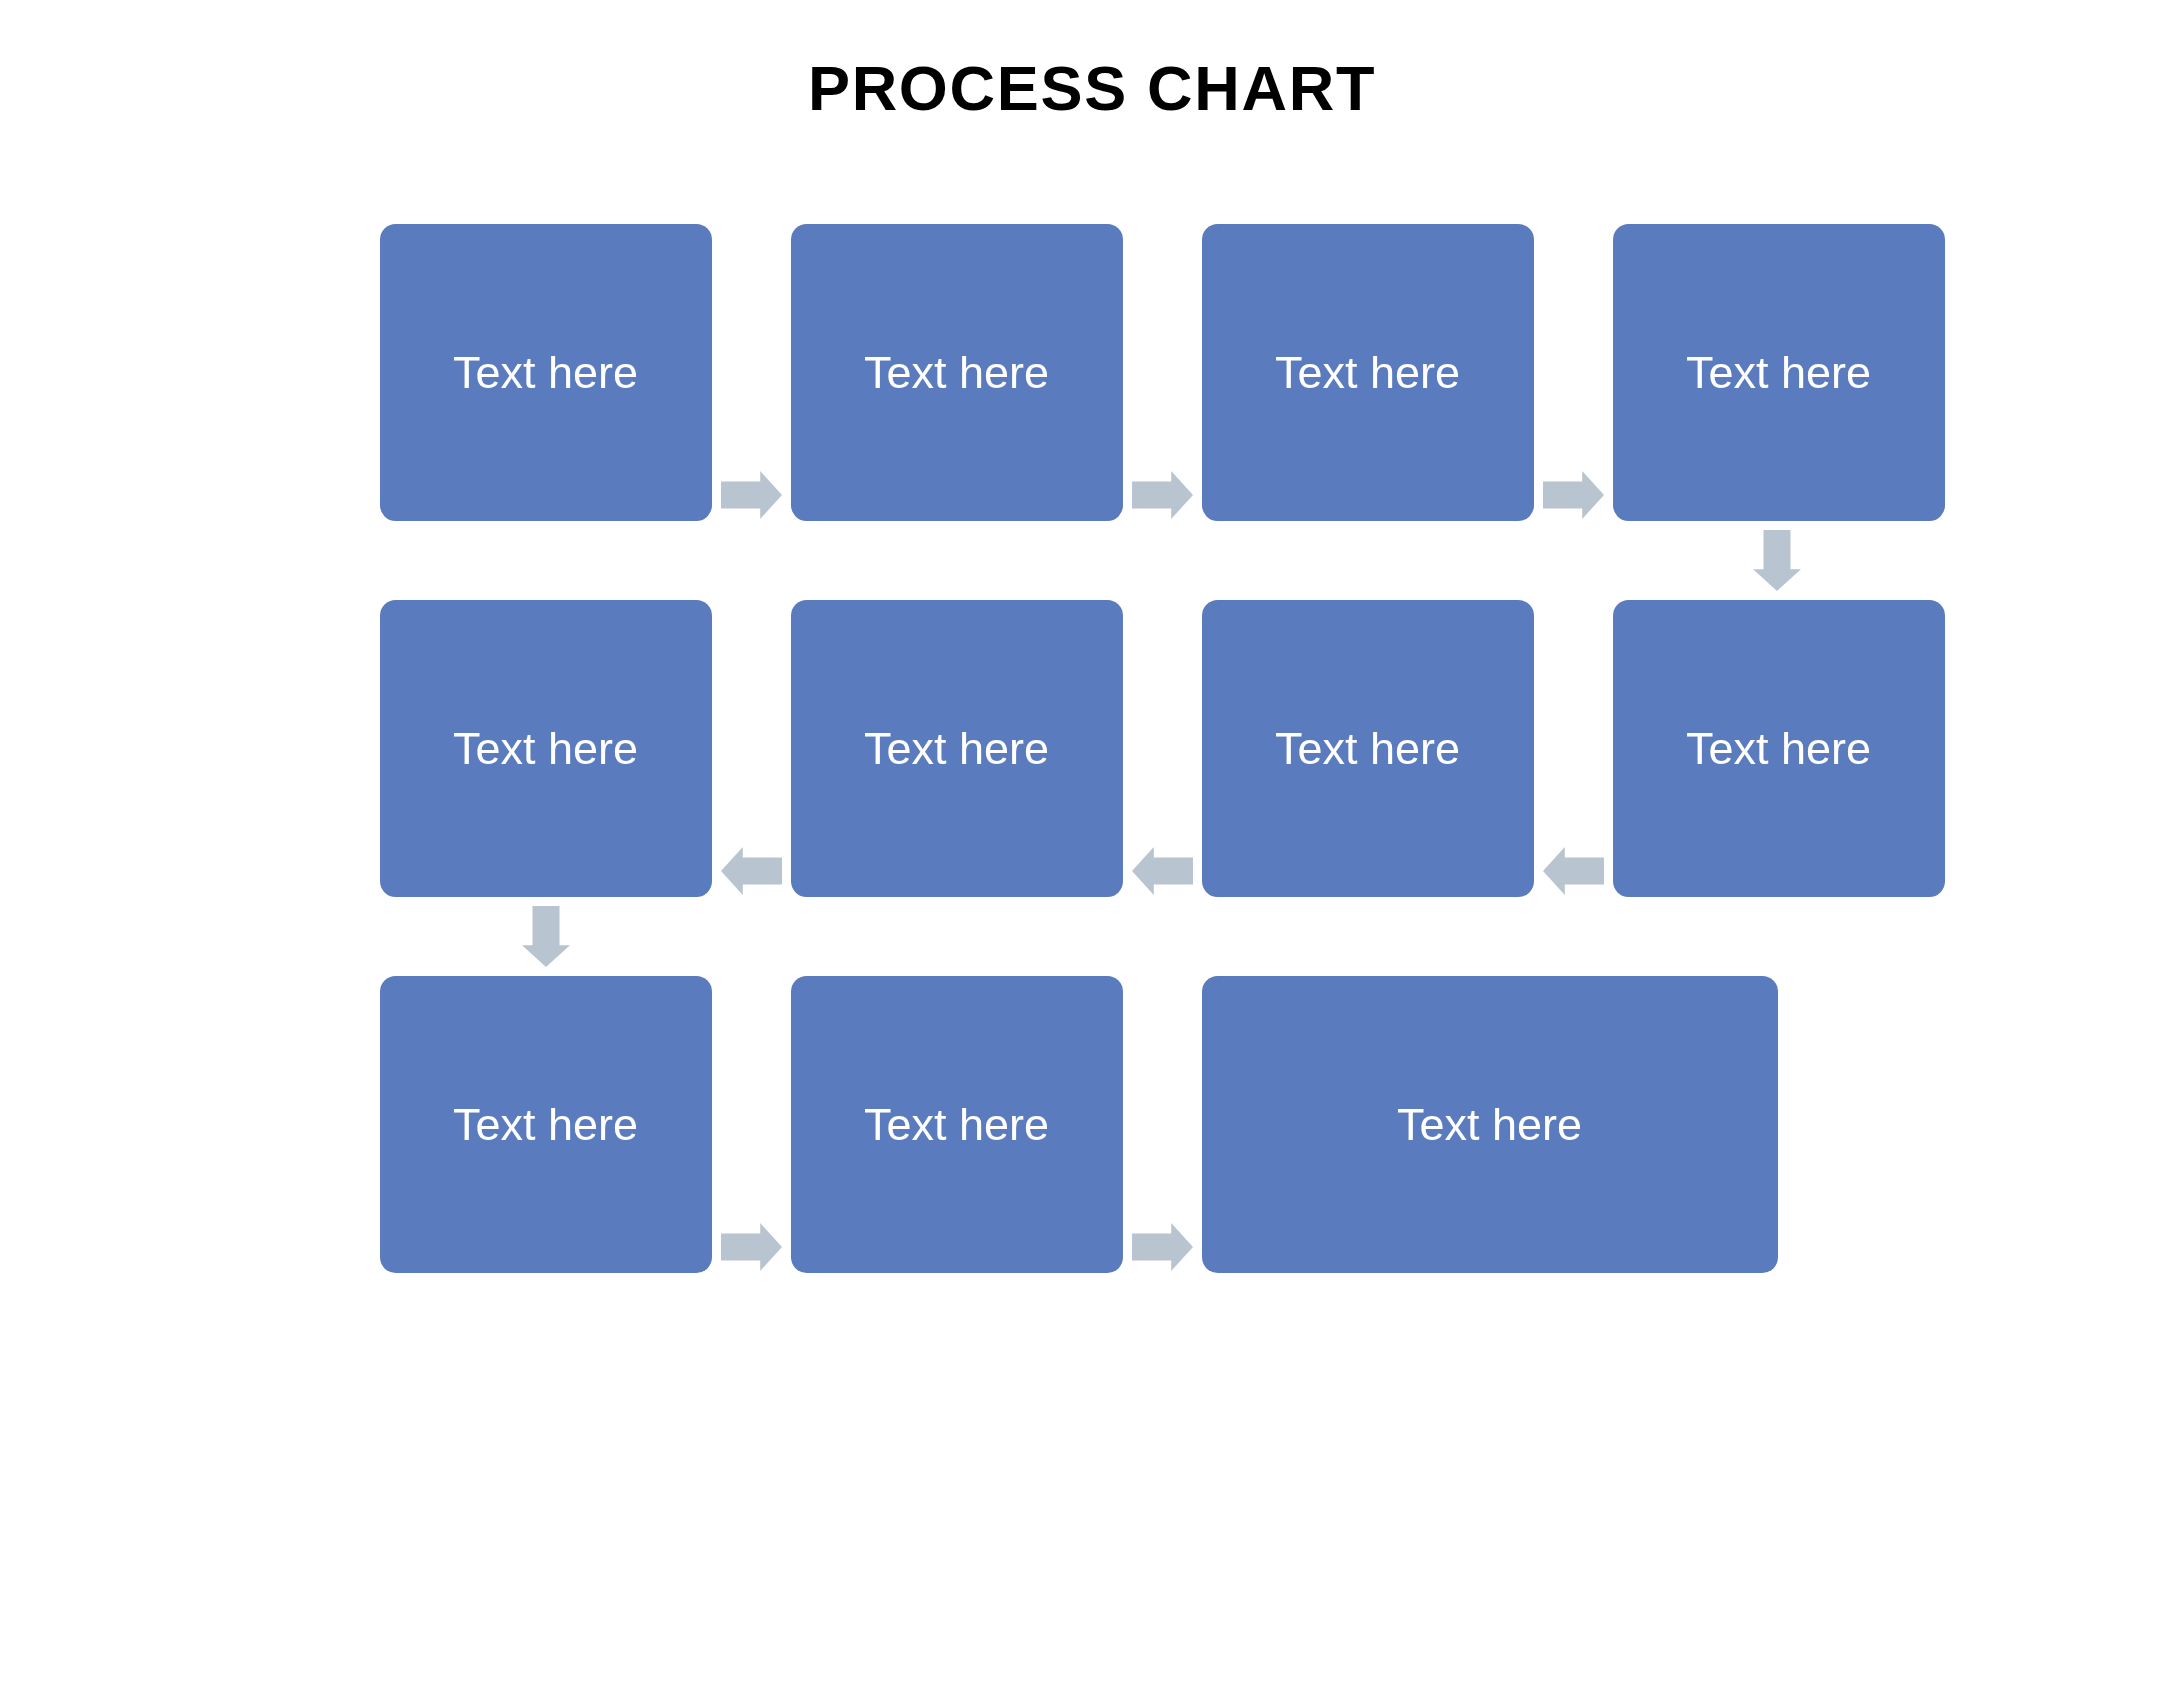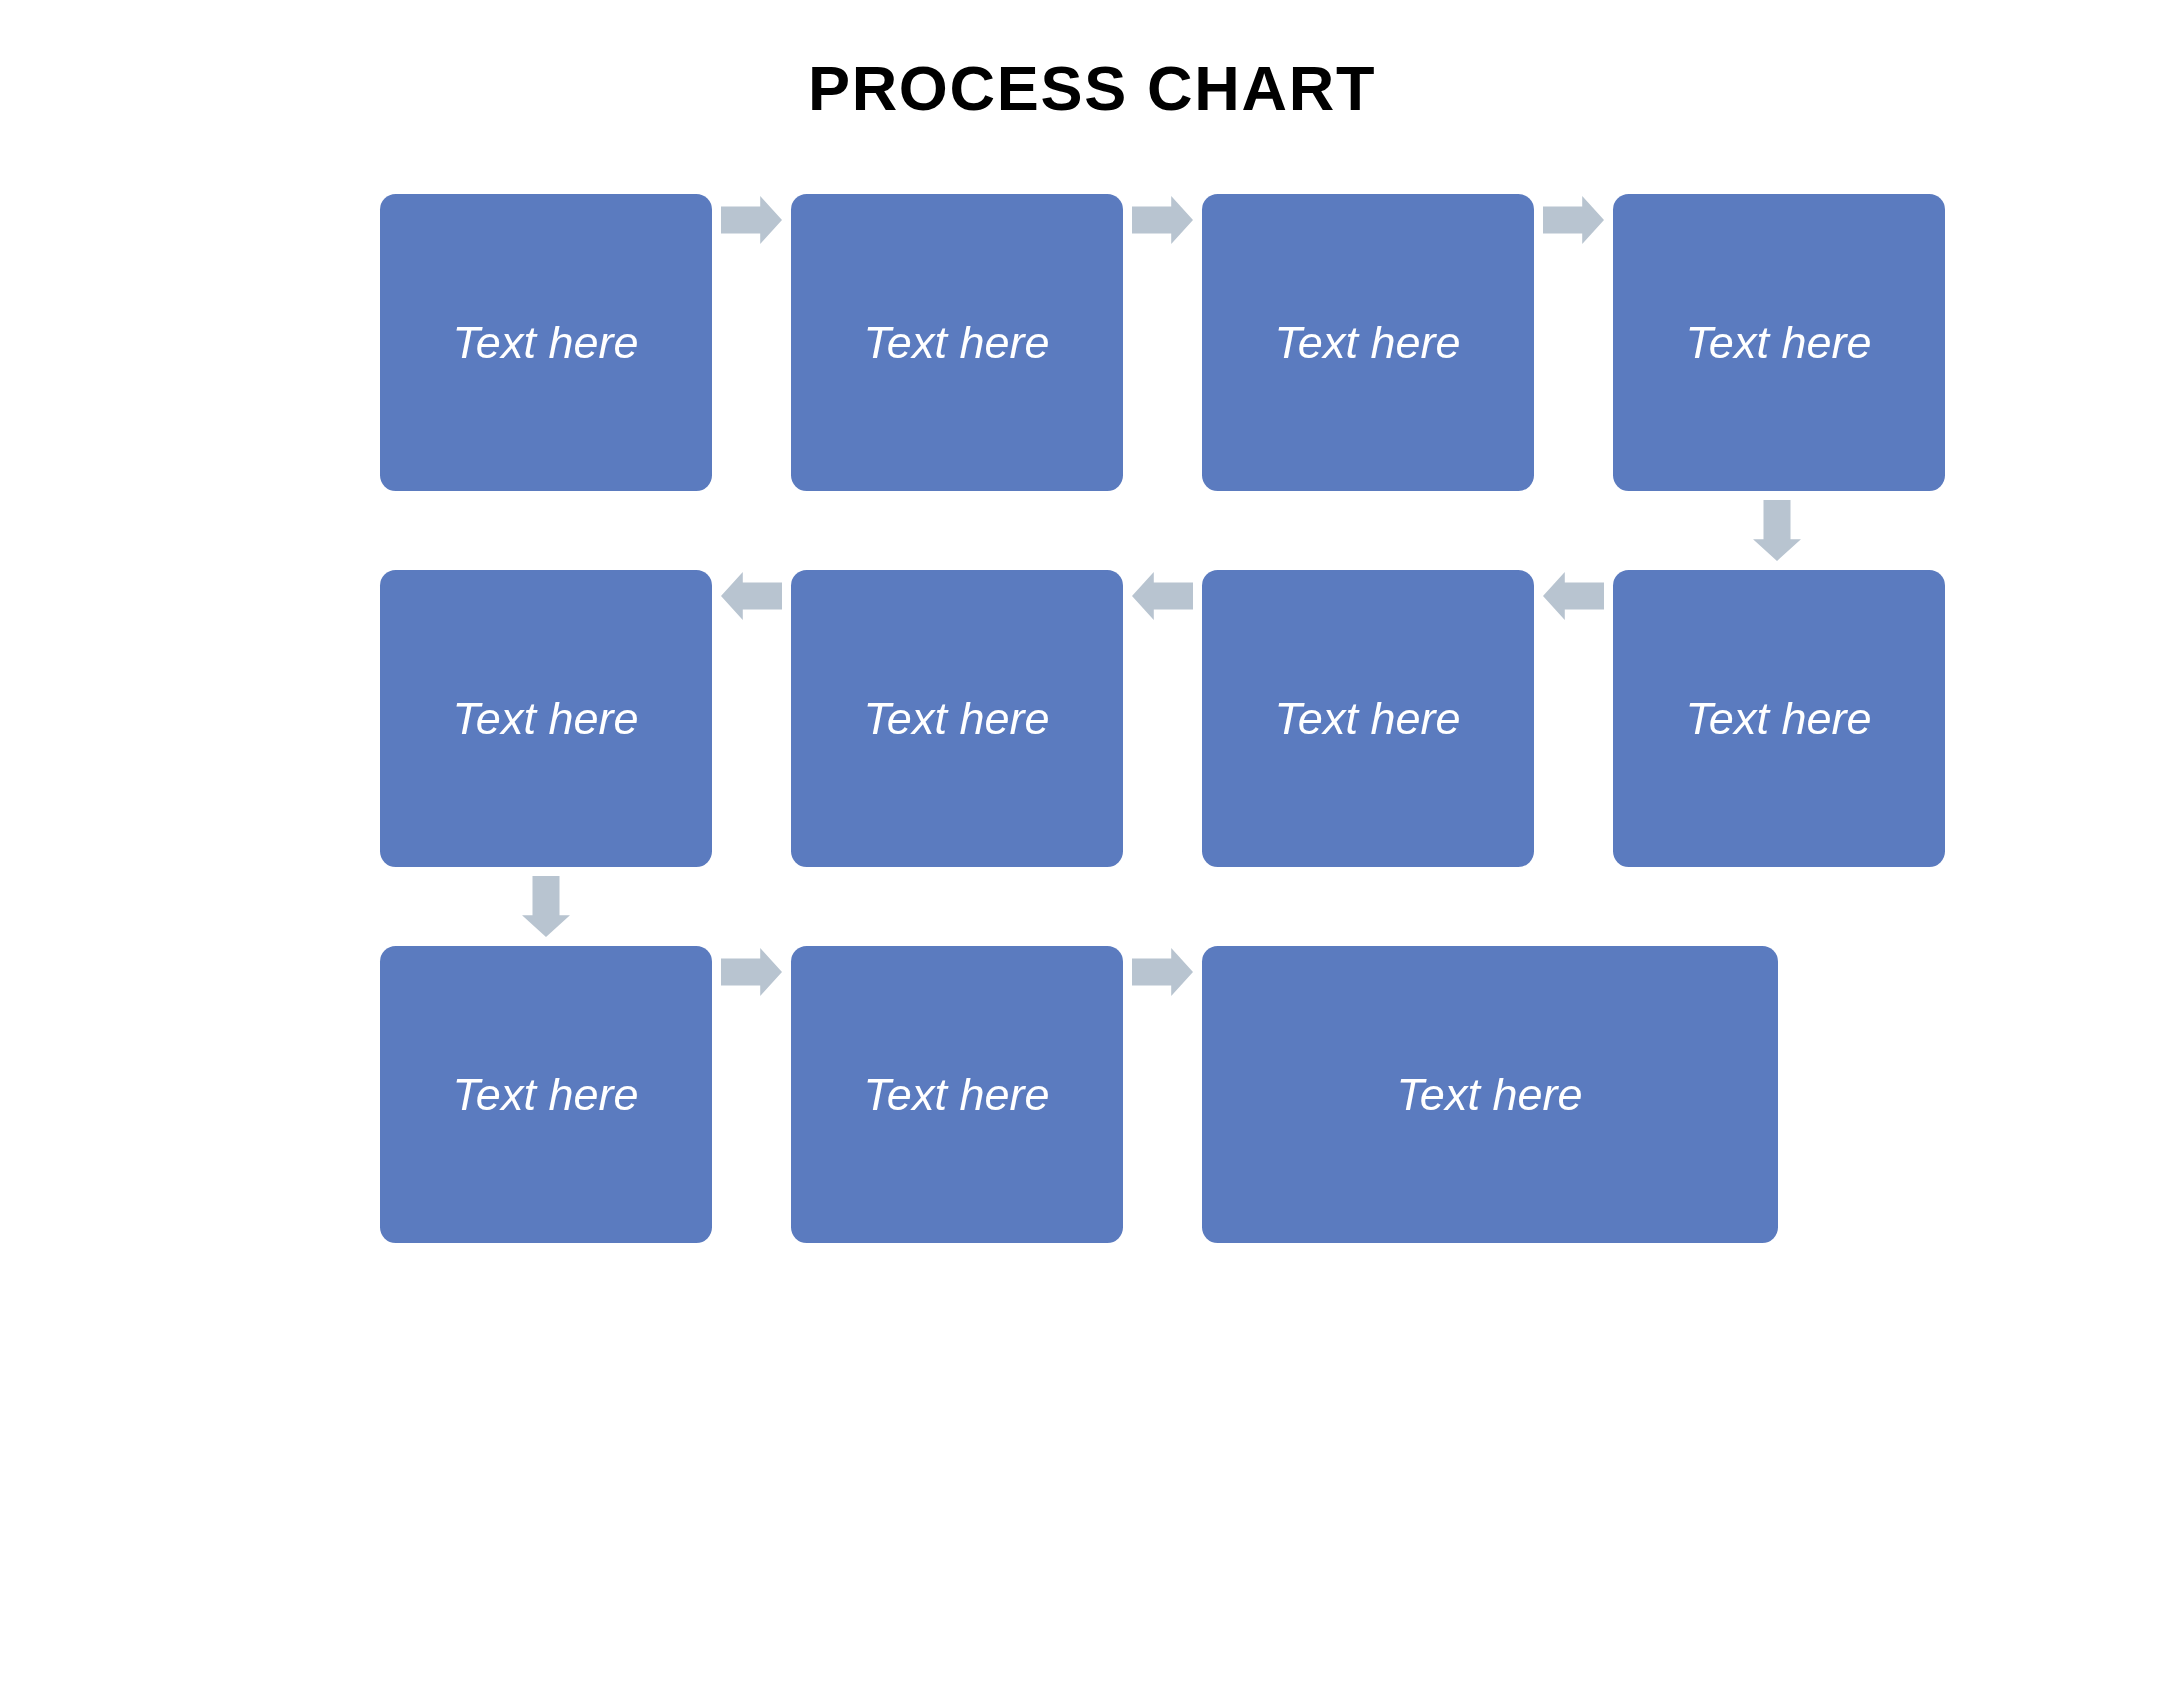--- a/index.html
+++ b/index.html
@@ -12,37 +12,36 @@
       flex-direction: column;
       align-items: center;
       padding-top: 52px;
     }
 
     .page-title {
       font-size: 63px;
       font-weight: 900;
       color: #000000;
       letter-spacing: 1.7px;
-      margin-bottom: 70px;
+      margin-bottom: 100px;
       text-align: center;
     }
 
     .chart-container {
       display: flex;
       flex-direction: column;
       align-items: flex-start;
       gap: 0;
       padding-left: 140px;
     }
 
     .row {
       display: flex;
-      align-items: flex-start;
+      align-items: flex-end;
       gap: 0;
-      font-style: italic;
     }
 
     .box {
       width: 332px;
       height: 297px;
       background-color: #5b7bbf;
       border-radius: 15.7px;
       display: flex;
       align-items: center;
       justify-content: center;

